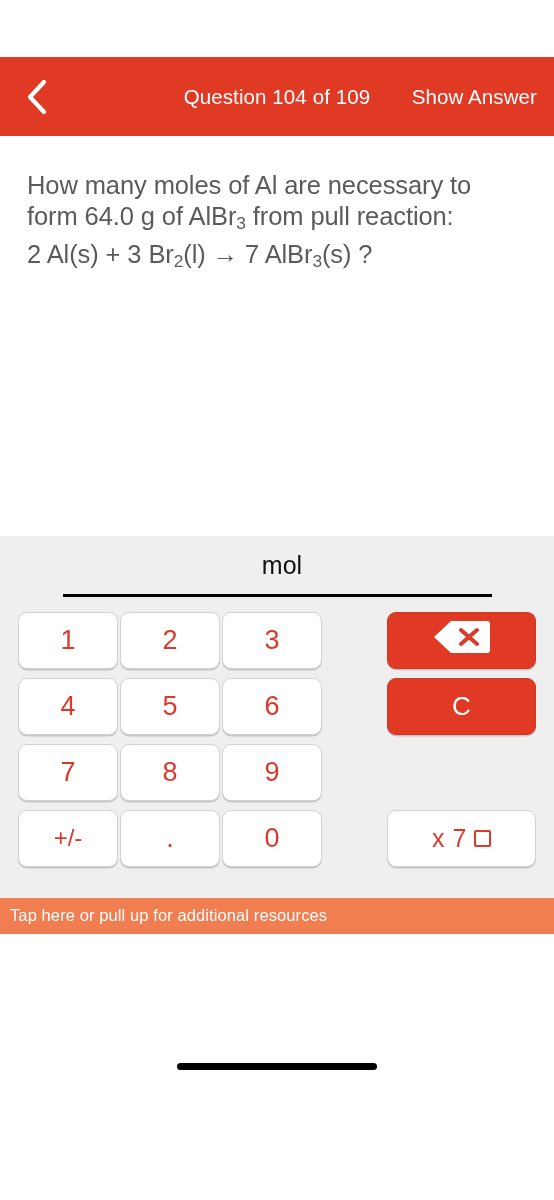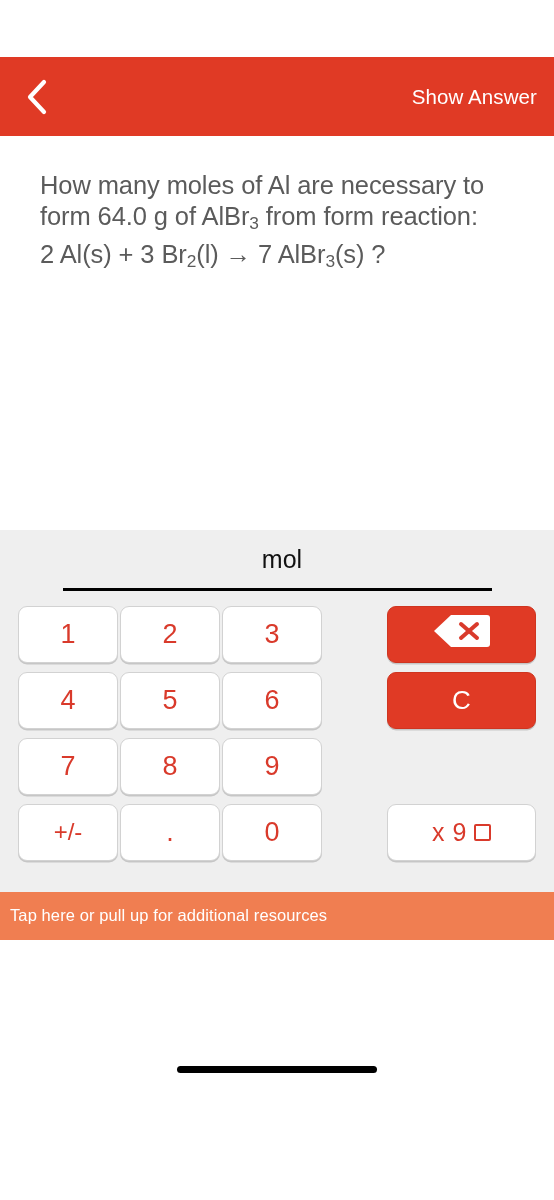--- a/index.html
+++ b/index.html
@@ -55,21 +55,21 @@
     font-size: 20.5px;
     cursor: pointer;
     letter-spacing: 0.1px;
     margin-left: 33px;
   }
 
   
   .question-area {
     flex: 1 1 auto;
     background: #ffffff;
-    padding: 34px 42px 0 40px;
+    padding: 34px 42px 0 27px;
   }
   .question-text {
     color: #5b5b5b;
     font-size: 25.5px;
     line-height: 31px;
     letter-spacing: -0.1px;
   }
   .question-text sub {
     font-size: 0.68em;
     vertical-align: -0.22em;
@@ -167,21 +167,21 @@
     display: inline-block;
     width: 17px; height: 17px;
     border: 2px solid #D93A2B;
     border-radius: 2px;
   }
   .key-exp .exp-label { letter-spacing: 0.5px; }
 
   
   .resources {
     flex: 0 0 auto;
-    height: 48px;
+    height: 36px;
     background: #F07E51;
     display: flex;
     align-items: center;
     padding-left: 10px;
     cursor: pointer;
   }
   .resources span {
     color: #ffffff;
     font-size: 16.5px;
     letter-spacing: 0.1px;
@@ -209,27 +209,28 @@
   <div class="status-bar"></div>
 
   <div class="header">
     <div class="back-btn">
       <span>
         <svg width="26" height="40" viewBox="0 0 26 40" aria-hidden="true">
           <polyline points="20,5 6,20 20,35" fill="none" stroke="#ffffff" stroke-width="4.2" stroke-linecap="round" stroke-linejoin="round"></polyline>
         </svg>
       </span>
     </div>
+    <div class="header-title">Question 104 of 109</div>
     <div class="show-answer">Show Answer</div>
   </div>
 
   <div class="question-area">
     <div class="question-text">
       <span>How many moles of Al are necessary to</span><br>
-      <span>form 64.0 g of AlBr</span><sub>3</sub><span> from form reaction:</span><br>
+      <span>form 64.0 g of AlBr</span><sub>3</sub><span> from pull reaction:</span><br>
       <span>2 Al(s) + 3 Br</span><sub>2</sub><span>(l) → 7 AlBr</span><sub>3</sub><span>(s) ?</span>
     </div>
   </div>
 
   <div class="keypad">
 
     <div class="answer-row">
       <div class="answer-value"></div>
       <div class="answer-unit">mol</div>
     </div>
@@ -286,21 +287,21 @@
                 <line x1="44" y1="11" x2="28" y2="25"></line>
               </g>
             </svg>
           </span>
         </div>
         <div class="key key-red">
             <span>C</span>
           </div>
         <div style="visibility:hidden"></div>
         <div class="key key-exp">
-          <span class="exp-label">x 9</span>
+          <span class="exp-label">x 7</span>
           <span class="exp-box"></span>
         </div>
       </div>
 
     </div>
   </div>
 
   <div class="resources">
     <span>Tap here or pull up for additional resources</span>
   </div>

